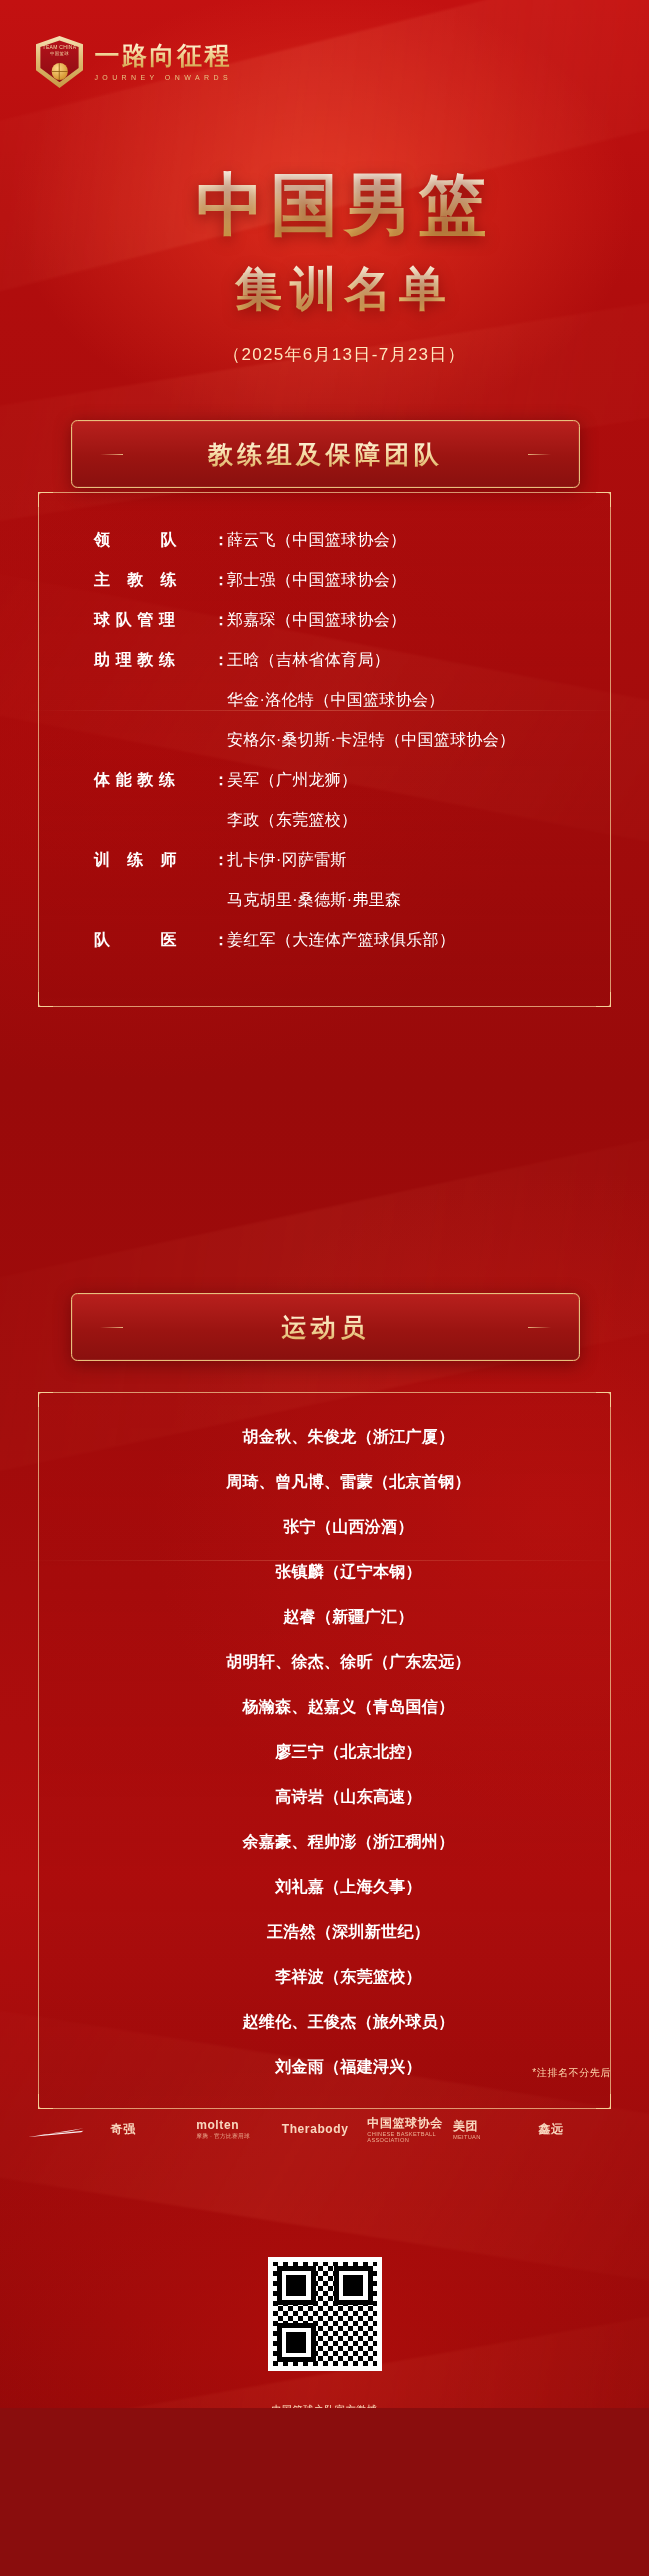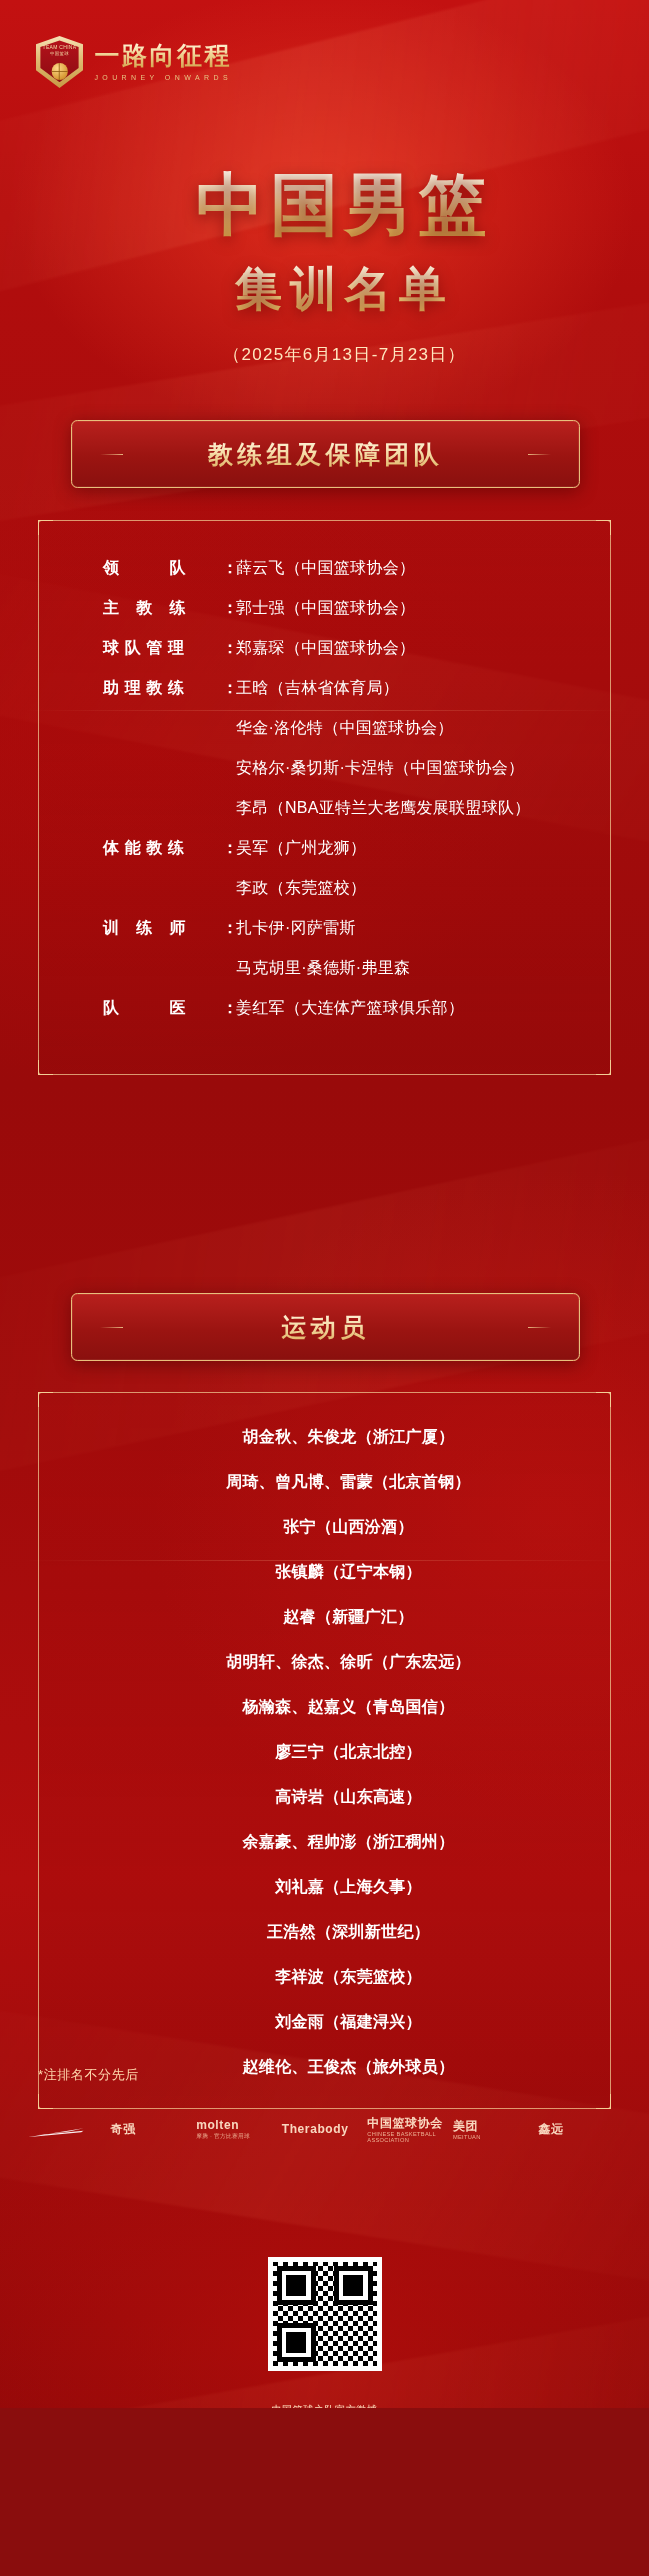--- a/index.html
+++ b/index.html
@@ -254,23 +254,23 @@
     margin-bottom: 24px;
     white-space: nowrap;
     text-align: center;
   }
   .player-row:last-child { margin-bottom: 0; }
 
   .footnote {
     position: absolute;
     width: 573px;
     left: 38px;
-    text-align: left;
+    text-align: right;
     color: #ffd9ae;
-    font-size: 13px;
+    font-size: 10px;
     letter-spacing: 0.6px;
   }
 
   
   .sponsors {
     position: absolute;
     left: 25px;
     width: 599px;
     height: 44px;
     display: flex;
@@ -379,21 +379,21 @@
   <div class="title-wrap">
     <div class="title-main">中国男篮</div>
     <div class="title-sub">集训名单</div>
     <div class="title-date">（2025年6月13日-7月23日）</div>
   </div>
 
   <div class="banner" style="top:420px;">
     <div class="banner-text">教练组及保障团队</div>
   </div>
 
-  <div class="panel" style="top:520px;padding-left:9px;">
+  <div class="panel" style="top:492px;">
     <span class="corner tl"></span>
     <span class="corner tr"></span>
     <span class="corner bl"></span>
     <span class="corner br"></span>
     <div class="staff" id="staff-list">
         <div class="staff-row">
           <div class="staff-label">领　　　队</div>
           <div class="staff-colon">：</div>
           <div class="staff-value">薛云飞（中国篮球协会）</div>
         </div>
@@ -414,25 +414,20 @@
         </div>
         <div class="staff-row indent">
           <div class="staff-label">助 理 教 练</div>
           <div class="staff-colon">：</div>
           <div class="staff-value">华金·洛伦特（中国篮球协会）</div>
         </div>
         <div class="staff-row indent">
           <div class="staff-label">助 理 教 练</div>
           <div class="staff-colon">：</div>
           <div class="staff-value">安格尔·桑切斯·卡涅特（中国篮球协会）</div>
-        </div>
-        <div class="staff-row indent">
-          <div class="staff-label">助 理 教 练</div>
-          <div class="staff-colon">：</div>
-          <div class="staff-value">李昂（NBA亚特兰大老鹰发展联盟球队）</div>
         </div>
         <div class="staff-row">
           <div class="staff-label">体 能 教 练</div>
           <div class="staff-colon">：</div>
           <div class="staff-value">吴军（广州龙狮）</div>
         </div>
         <div class="staff-row indent">
           <div class="staff-label">体 能 教 练</div>
           <div class="staff-colon">：</div>
           <div class="staff-value">李政（东莞篮校）</div>
@@ -471,22 +466,22 @@
         <div class="player-row">张镇麟（辽宁本钢）</div>
         <div class="player-row">赵睿（新疆广汇）</div>
         <div class="player-row">胡明轩、徐杰、徐昕（广东宏远）</div>
         <div class="player-row">杨瀚森、赵嘉义（青岛国信）</div>
         <div class="player-row">廖三宁（北京北控）</div>
         <div class="player-row">高诗岩（山东高速）</div>
         <div class="player-row">余嘉豪、程帅澎（浙江稠州）</div>
         <div class="player-row">刘礼嘉（上海久事）</div>
         <div class="player-row">王浩然（深圳新世纪）</div>
         <div class="player-row">李祥波（东莞篮校）</div>
+        <div class="player-row">赵维伦、王俊杰（旅外球员）</div>
         <div class="player-row">刘金雨（福建浔兴）</div>
-        <div class="player-row">赵维伦、王俊杰（旅外球员）</div>
       </div>
   </div>
 
   <div class="footnote" style="top:2066px;">*注排名不分先后</div>
 
   <div class="sponsors" style="top:2108px;" id="sponsor-bar">
       <div class="sp"><span class="nike"></span></div>
       <div class="sp">
         <div class="sp-name">奇强</div>
       </div>

